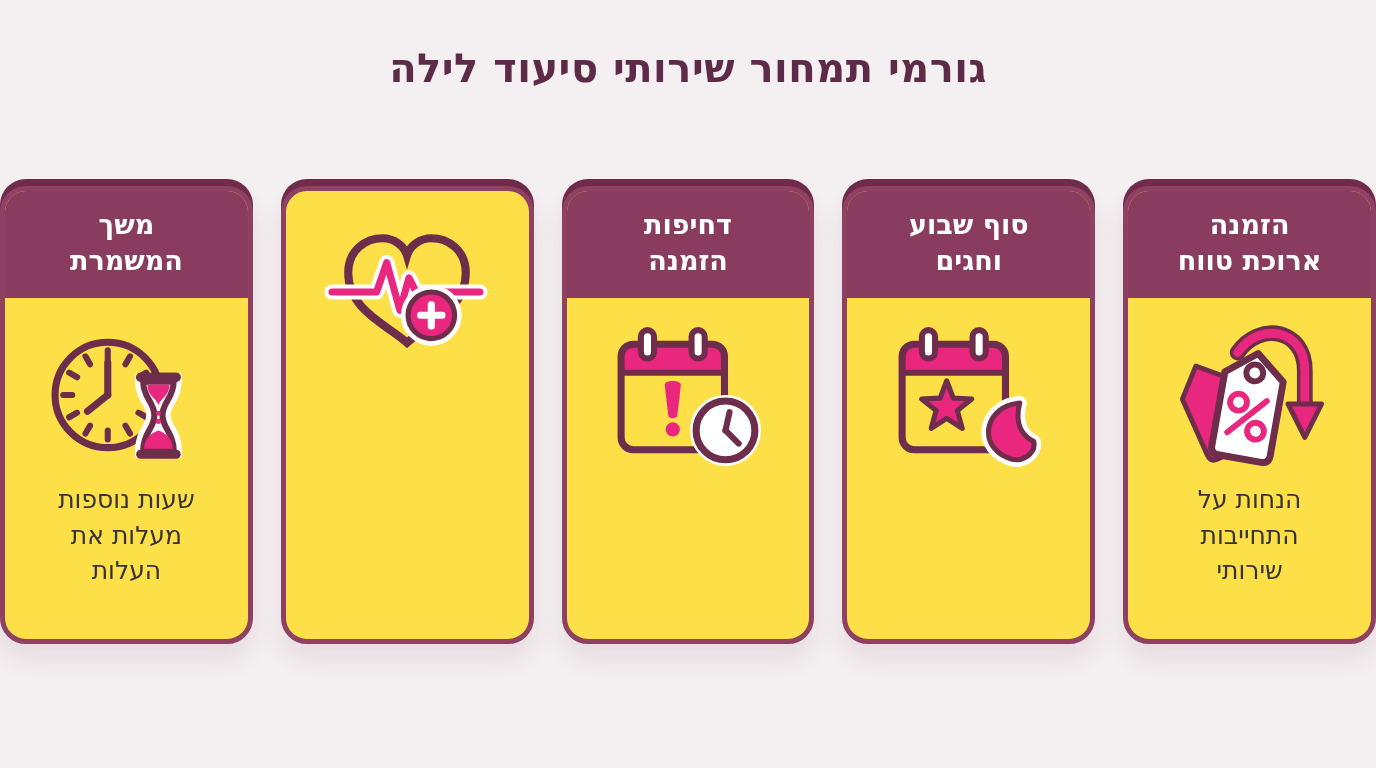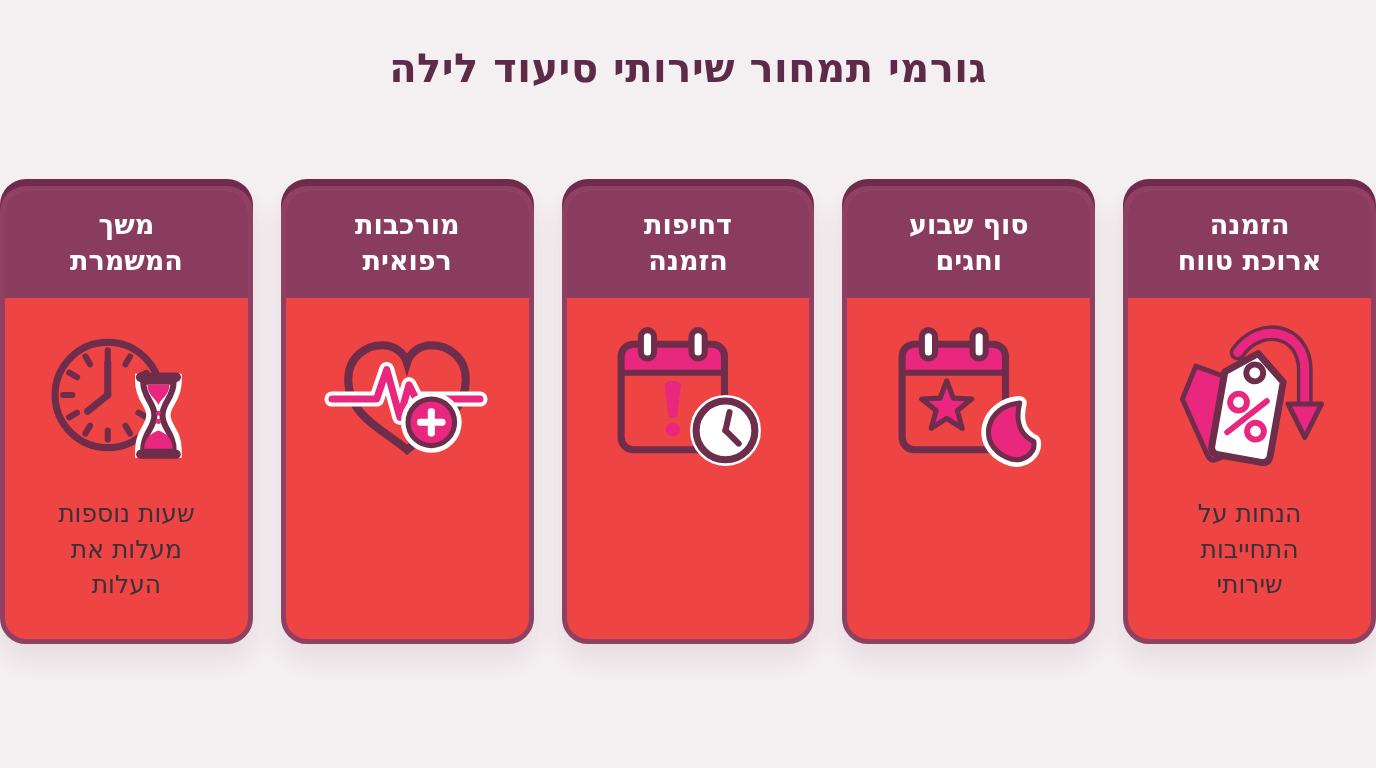--- a/index.html
+++ b/index.html
@@ -20,21 +20,21 @@
   }
   .cards-row {
     margin-top: 94px;
     display: flex;
     justify-content: center;
     gap: 28px;
   }
   .card {
     width: 256px;
     height: 458px;
-    background: #ef4444;
+    background: #fde047;
     border: 5px solid #8e4163;
     border-radius: 26px;
     box-shadow: 0 -7px 0 0 #6f2b49, 0 14px 26px rgba(109,45,74,0.10);
     overflow: hidden;
     display: flex;
     flex-direction: column;
   }
   .card-header {
     height: 107px;
     background: #8a3c5e;
@@ -51,21 +51,20 @@
   }
   .icon-wrap {
     margin-top: 16px;
     height: 168px;
     display: flex;
     align-items: center;
     justify-content: center;
   }
   .icon-wrap svg { display: block; }
   .card-desc {
-    margin-top: 14px;
     text-align: center;
     font-size: 25px;
     line-height: 1.42;
     color: #37323a;
     white-space: pre-line;
     padding: 0 8px;
   }
 </style>
 </head>
 <body>
@@ -133,22 +132,20 @@
         <circle cx="65" cy="106" r="7" fill="#e9277e"></circle>
         <circle cx="117" cy="107" r="29" fill="#ffffff" stroke="#ffffff" stroke-width="12"></circle>
         <circle cx="117" cy="107" r="29" fill="#ffffff" stroke="#6e2d4a" stroke-width="7"></circle>
         <line x1="117" y1="107" x2="121" y2="89" stroke="#6e2d4a" stroke-width="6" stroke-linecap="round"></line>
         <line x1="117" y1="107" x2="130" y2="120" stroke="#6e2d4a" stroke-width="6" stroke-linecap="round"></line>
       </svg>
     </div>
   </article>
 
   <article class="card">
-    <div class="card-header">מורכבות
-רפואית</div>
     <div class="icon-wrap">
       <svg width="168" height="152" viewBox="0 0 160 150">
         <path d="M80,126 C60,108 22,94 22,57 C22,34 40,23 56,23 C67,23 77,30 80,40 C83,30 93,23 104,23 C120,23 138,34 138,57 C138,94 100,108 80,126 Z" fill="none" stroke="#6e2d4a" stroke-width="8" stroke-linecap="round"></path>
         <polyline points="6,76 50,76 60,47 73,94 82,62 89,76 152,76" fill="none" stroke="#ffffff" stroke-width="15" stroke-linecap="round" stroke-linejoin="round"></polyline>
         <polyline points="6,76 50,76 60,47 73,94 82,62 89,76 152,76" fill="none" stroke="#e9277e" stroke-width="7" stroke-linecap="round" stroke-linejoin="round"></polyline>
         <circle cx="104" cy="99" r="30" fill="#ffffff"></circle>
         <circle cx="104" cy="99" r="23" fill="#e9277e" stroke="#6e2d4a" stroke-width="5"></circle>
         <rect x="90" y="95.5" width="28" height="7" rx="3" fill="#ffffff"></rect>
         <rect x="100.5" y="85" width="7" height="28" rx="3" fill="#ffffff"></rect>
       </svg>

